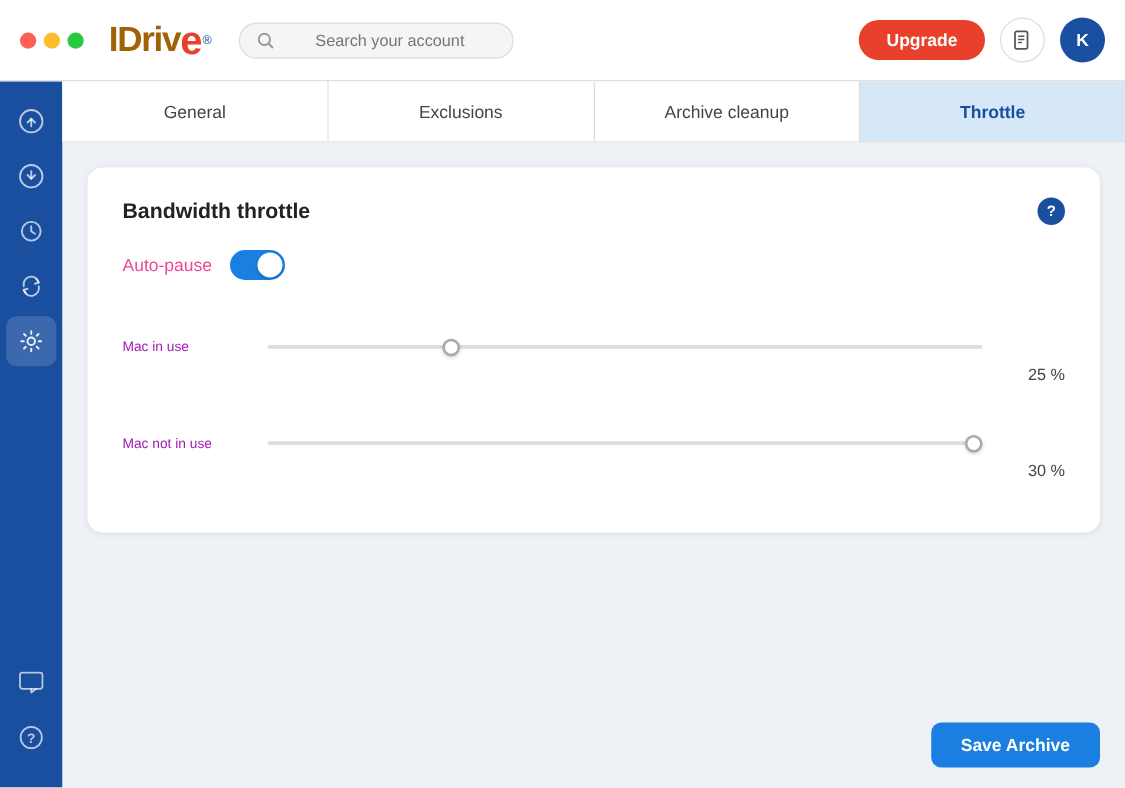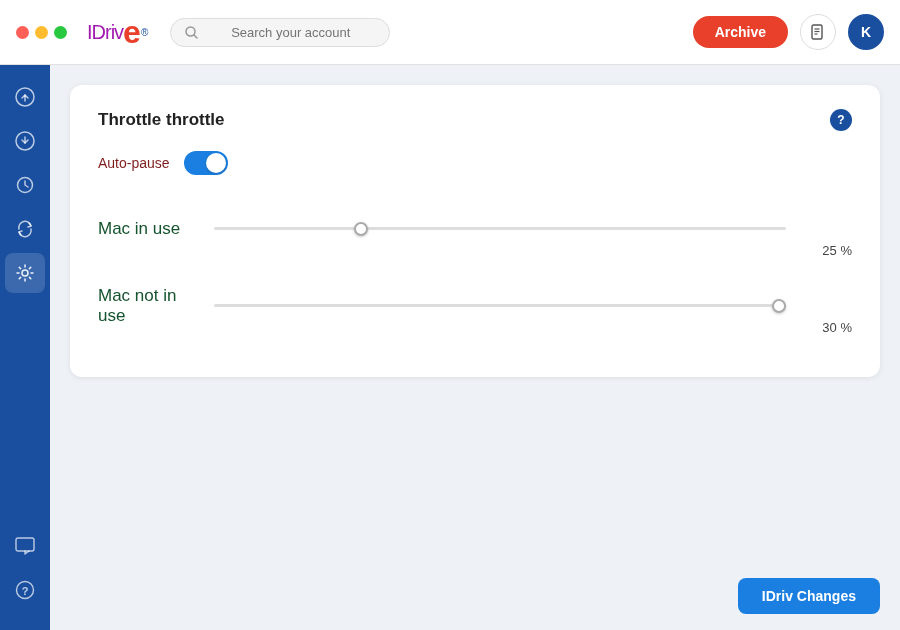--- a/index.html
+++ b/index.html
@@ -37,23 +37,23 @@
     .tl-red { background: #ff5f57; }
     .tl-yellow { background: #febc2e; }
     .tl-green { background: #28c840; }
 
     .logo {
       display: flex;
       align-items: center;
       margin-left: 8px;
     }
     .logo-text {
-      font-size: 20px;
-      font-weight: 400;
-      color: #a21caf;
+      font-size: 28px;
+      font-weight: 700;
+      color: #a16207;
       letter-spacing: -1px;
     }
     .logo-e {
       color: #e8402a;
       font-size: 32px;
       font-weight: 900;
       position: relative;
       display: inline-block;
     }
     .logo-trademark {
@@ -247,21 +247,21 @@
 
     
     .auto-pause-row {
       display: flex;
       align-items: center;
       gap: 14px;
       margin-bottom: 24px;
     }
     .auto-pause-label {
       font-size: 14px;
-      color: #7f1d1d;
+      color: #ec4899;
     }
     .toggle-switch {
       width: 44px;
       height: 24px;
       background: #1a7fe0;
       border-radius: 12px;
       position: relative;
       cursor: pointer;
       flex-shrink: 0;
     }
@@ -277,22 +277,22 @@
     }
 
     
     .slider-row {
       display: flex;
       align-items: center;
       gap: 16px;
       margin-bottom: 18px;
     }
     .slider-label {
-      font-size: 17px;
-      color: #14532d;
+      font-size: 11px;
+      color: #a21caf;
       width: 100px;
       flex-shrink: 0;
     }
     .slider-container {
       flex: 1;
       position: relative;
       height: 20px;
       display: flex;
       align-items: center;
     }
@@ -362,21 +362,21 @@
       <span class="logo-trademark">®</span>
   </div>
   <div class="search-bar">
     <svg class="search-icon-svg" width="13" height="13" viewBox="0 0 13 13" fill="none">
       <circle cx="5.5" cy="5.5" r="4.5" stroke="#999" stroke-width="1.5"></circle>
       <line x1="9" y1="9" x2="12" y2="12" stroke="#999" stroke-width="1.5" stroke-linecap="round"></line>
     </svg>
     <input type="text" placeholder="Search your account" style="">
   </div>
   <div class="titlebar-right">
-    <button class="upgrade-btn">Archive</button>
+    <button class="upgrade-btn">Upgrade</button>
     <div class="icon-btn">
       <svg width="16" height="16" viewBox="0 0 16 16" fill="none">
         <rect x="2" y="1" width="10" height="14" rx="1.5" stroke="#555" stroke-width="1.4"></rect>
         <line x1="4.5" y1="5" x2="9.5" y2="5" stroke="#555" stroke-width="1.2"></line>
         <line x1="4.5" y1="7.5" x2="9.5" y2="7.5" stroke="#555" stroke-width="1.2"></line>
         <line x1="4.5" y1="10" x2="7.5" y2="10" stroke="#555" stroke-width="1.2"></line>
       </svg>
     </div>
     <div class="avatar-btn">K</div>
   </div>
@@ -431,25 +431,31 @@
         <svg width="20" height="20" viewBox="0 0 20 20" fill="none">
           <circle cx="10" cy="10" r="8.5" stroke="rgba(255,255,255,0.7)" stroke-width="1.4"></circle>
           <text x="10" y="14.5" text-anchor="middle" font-size="11" fill="rgba(255,255,255,0.7)" font-weight="600">?</text>
         </svg>
       </div>
     </div>
   </div>
 
   <div class="content-area">
 
+    <div class="tabs">
+      <div class="tab">General</div>
+      <div class="tab">Exclusions</div>
+      <div class="tab">Archive cleanup</div>
+      <div class="tab active">Throttle</div>
+    </div>
 
     <div class="page-content">
       <div class="card">
         <div class="card-header">
-          <span class="card-title">Throttle throttle</span>
+          <span class="card-title">Bandwidth throttle</span>
           <div class="help-icon">?</div>
         </div>
 
         <div class="auto-pause-row">
           <span class="auto-pause-label">Auto-pause</span>
           <div class="toggle-switch">
             <div class="toggle-knob"></div>
           </div>
         </div>
 
@@ -465,18 +471,18 @@
           <span class="slider-label">Mac not in use</span>
           <div class="slider-container">
             <input type="range" min="0" max="100" value="100" style="width: 100%;">
           </div>
           <span class="slider-value">30 %</span>
         </div>
 
       </div>
 
       <div class="page-footer">
-        <button class="save-btn">IDriv Changes</button>
+        <button class="save-btn">Save Archive</button>
       </div>
     </div>
 
   </div>
 </div>
 
 </body></html>

